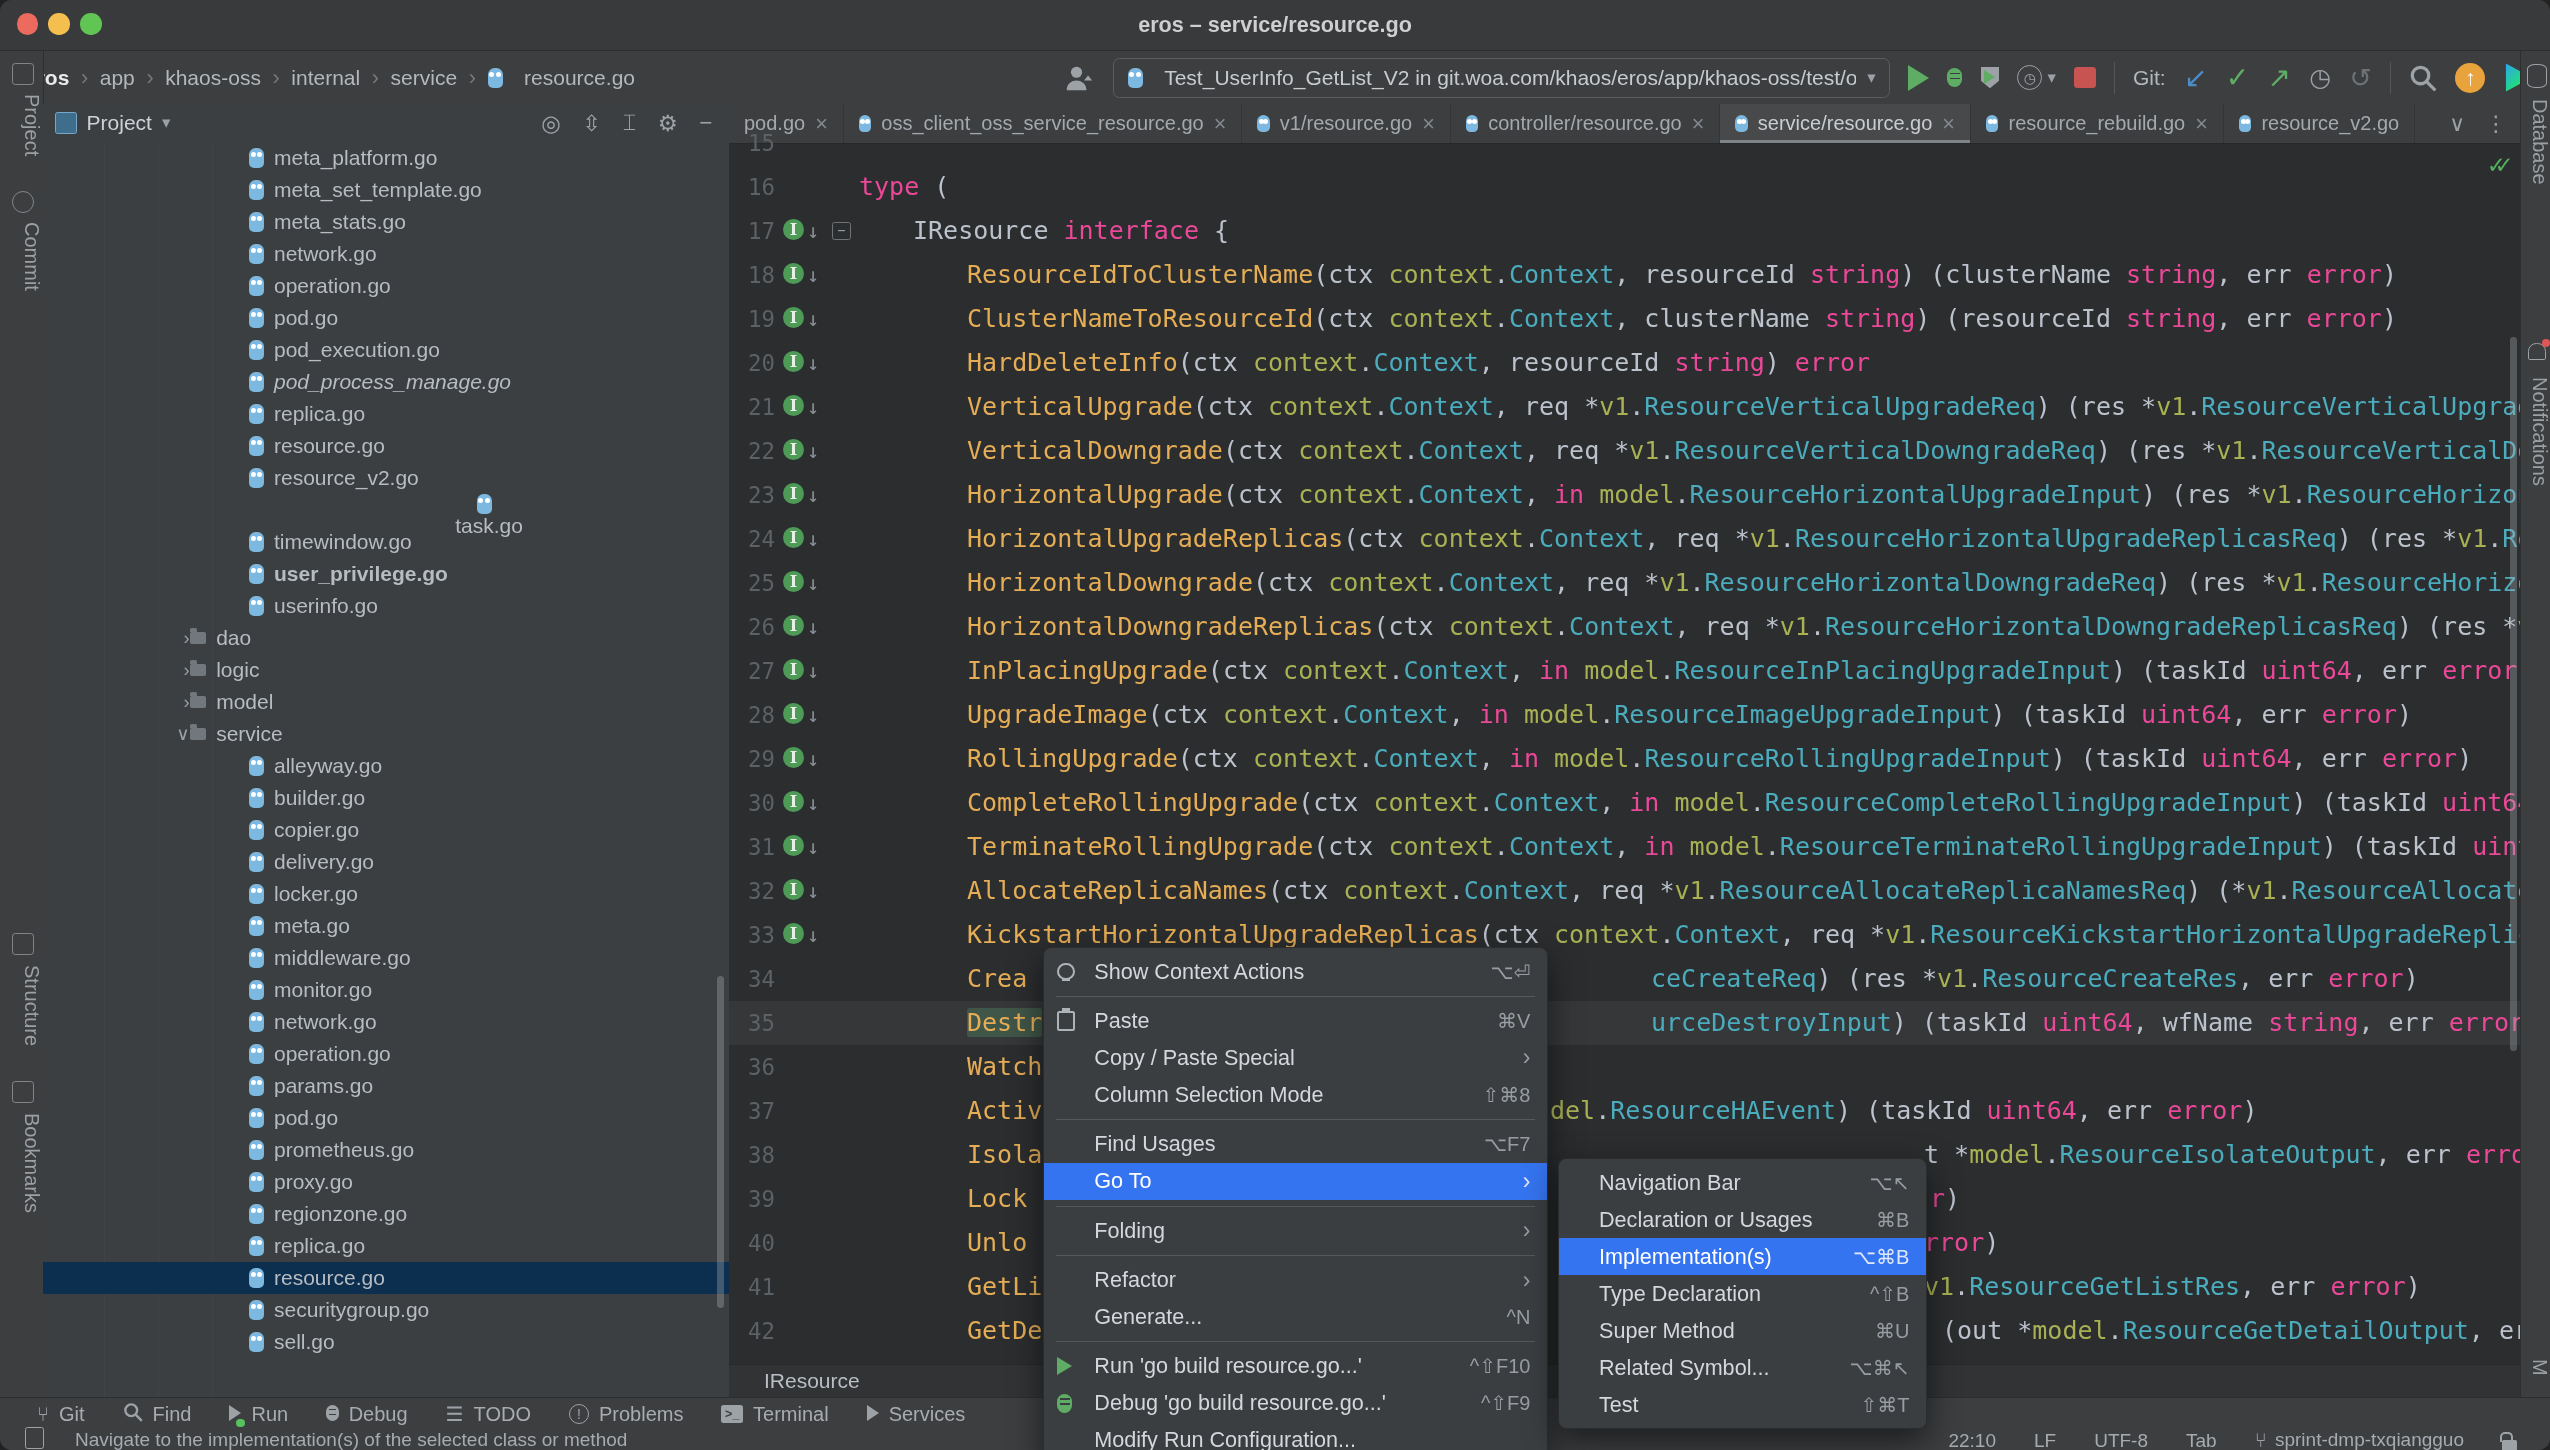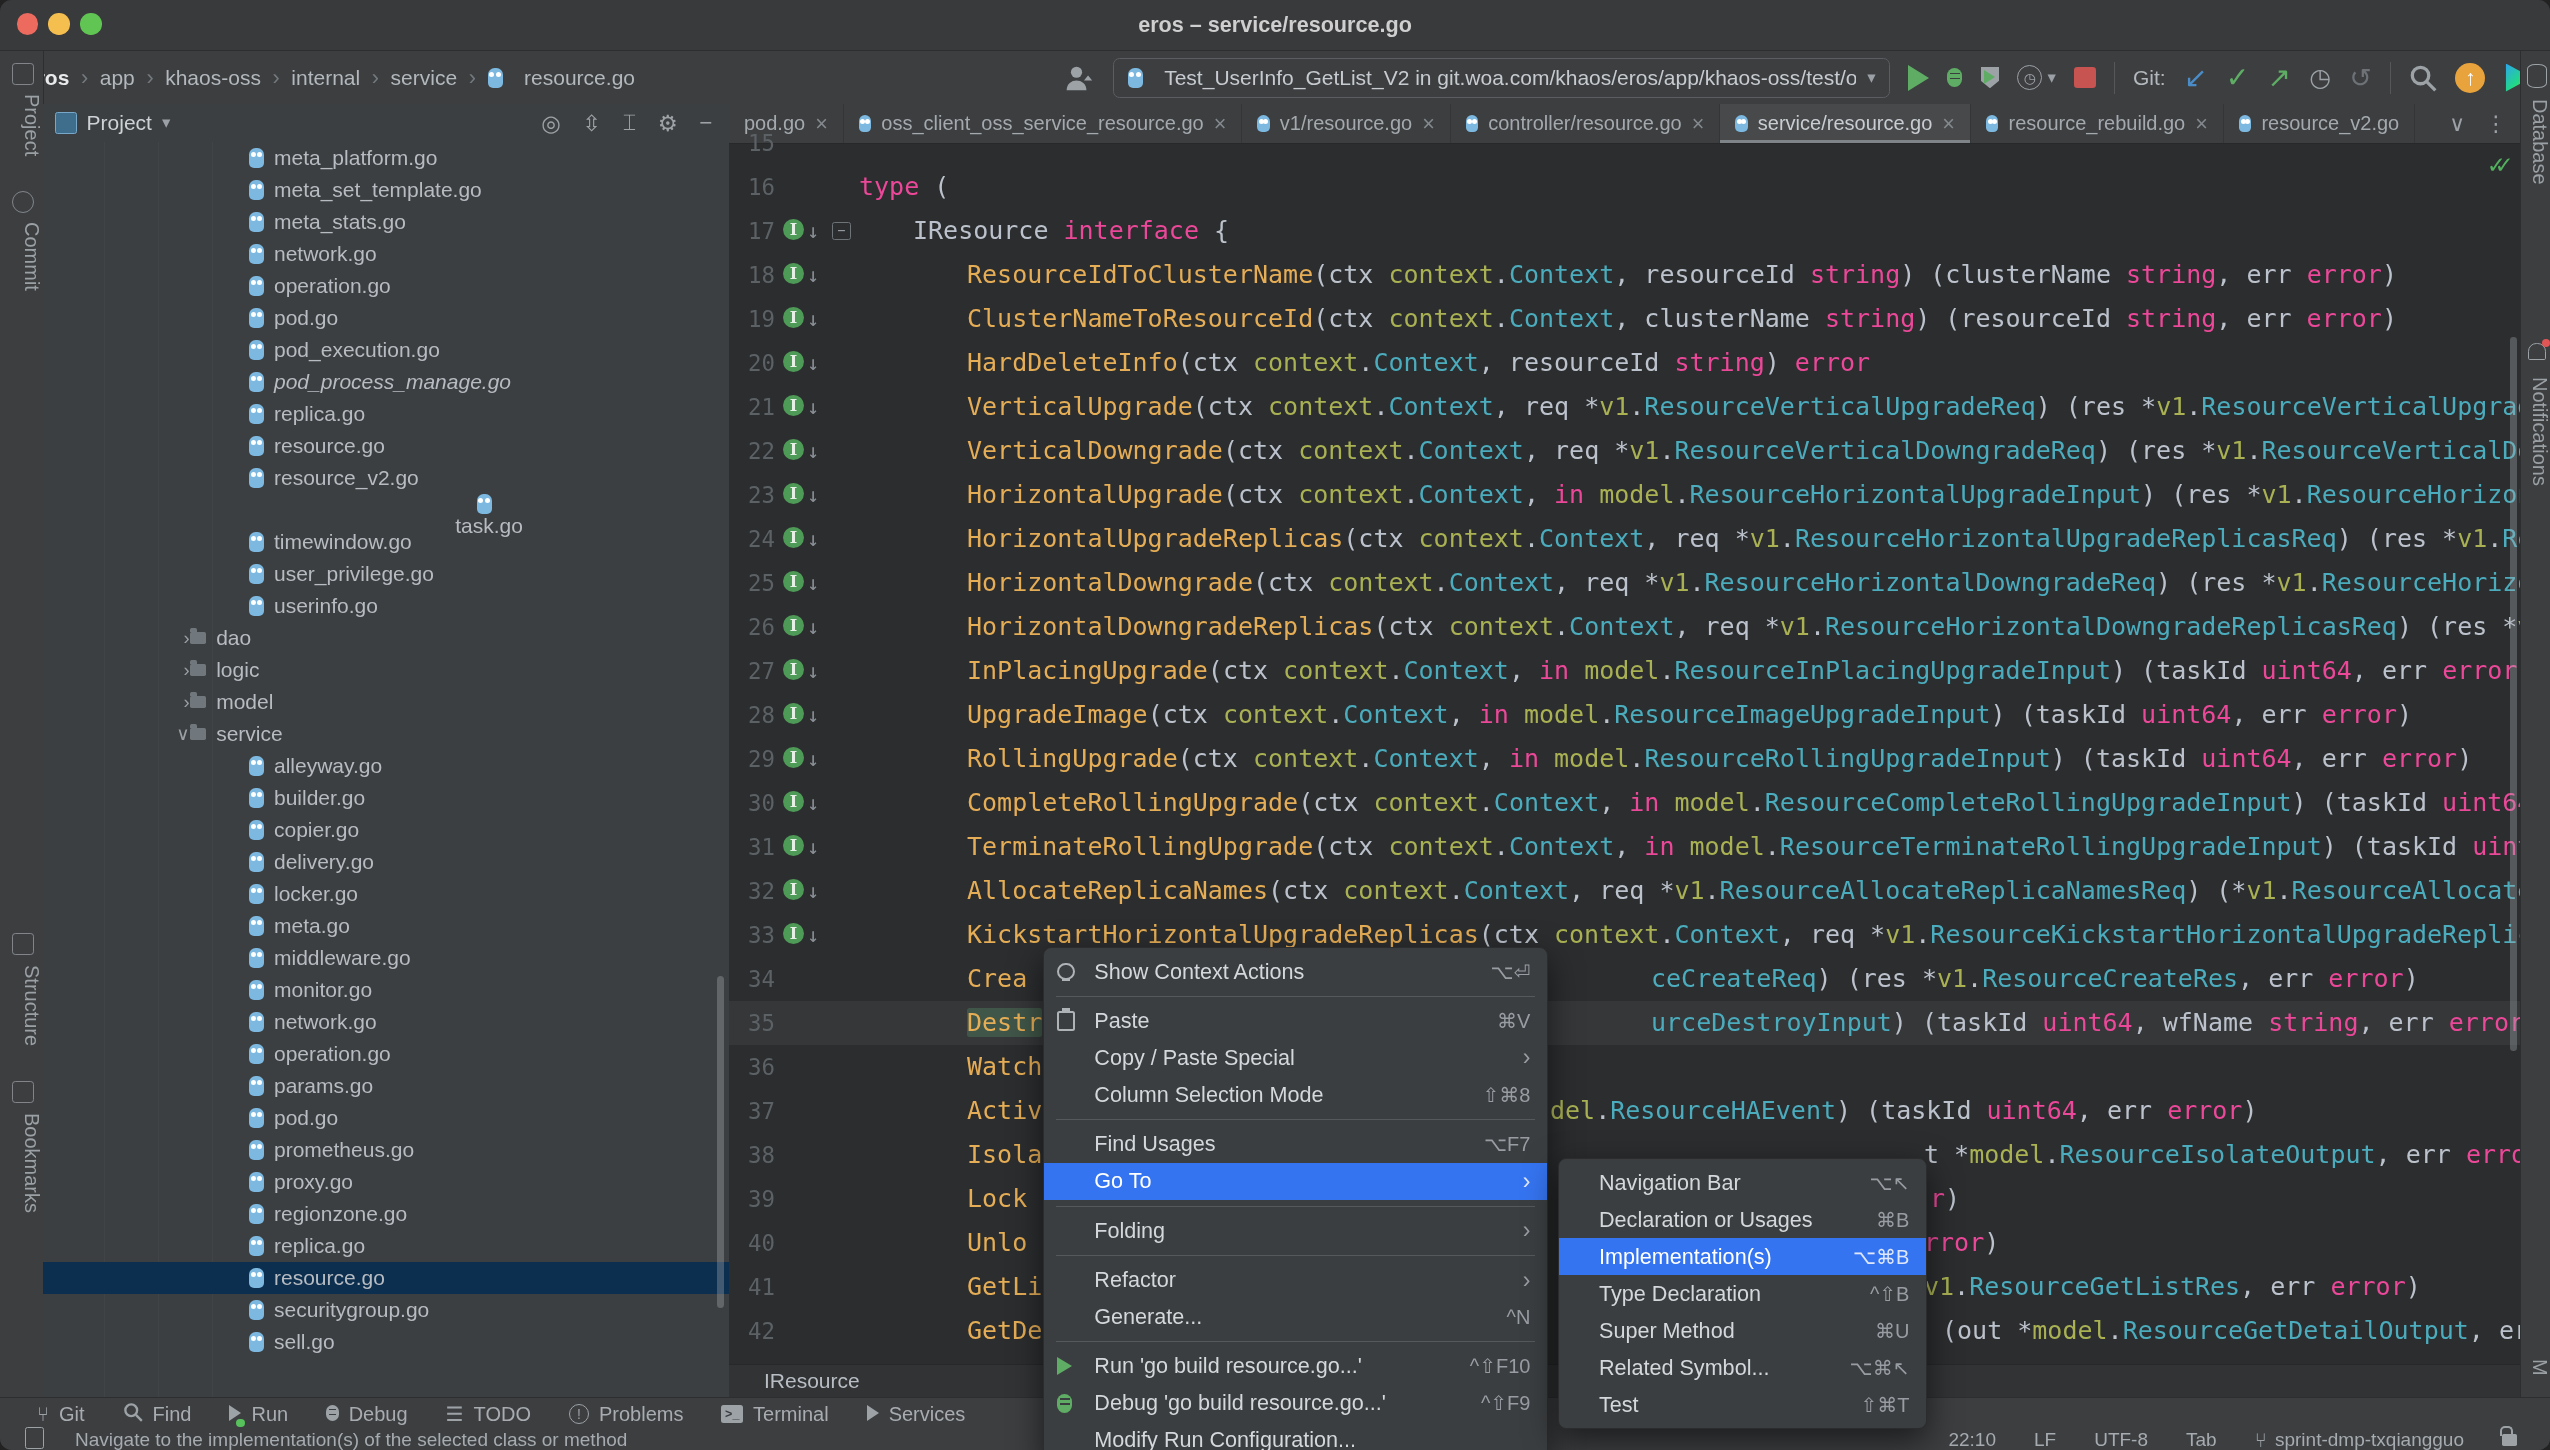--- a/index.html
+++ b/index.html
@@ -95,21 +95,21 @@
   .bt-ico{color:#9da2a7;font-size:20px;position:relative;}
   .run-dot:after{content:"";position:absolute;right:-3.3px;bottom:-1.7px;width:8.3px;height:8.3px;border-radius:50%;background:#57c25c;}
   .circle-ico{display:inline-flex;width:20px;height:20px;border:1.7px solid #9da2a7;border-radius:50%;align-items:center;justify-content:center;
               font-size:14px;color:#9da2a7;box-sizing:border-box;}
   .term-ico{display:inline-block;width:21.6px;height:18.3px;background:#9da2a7;border-radius:2.5px;color:#3c3e40;font-size:12.5px;font-weight:700;
             text-align:center;line-height:18.3px;}
   #status-bar{position:absolute;left:0;top:1430px;width:100%;height:20px;background:#3c3e40;display:flex;align-items:center;
               font-size:19px;color:#a6abb0;}
   #status-msg{margin-left:75px;}
   #status-win-ico{position:absolute;left:25px;top:-3.3px;width:16.6px;height:20px;border:1.7px solid #9da2a7;border-radius:2.5px;}
-  #status-right{margin-left:auto;display:flex;align-items:center;gap:38px;padding-right:33px;}
+  #status-right{margin-left:auto;display:flex;align-items:flex-end;gap:38px;padding-right:33px;}
   .lock-ico{display:inline-block;width:15px;height:11.6px;background:#9da2a7;border-radius:1.7px;position:relative;}
   .lock-ico:before{content:"";position:absolute;left:-1.7px;top:-8.3px;width:8.3px;height:8.3px;border:2.5px solid #9da2a7;border-bottom:none;
                    border-radius:5px 5px 0 0;}
   .branch-ico{font-size:20px;color:#9da2a7;}
   
   .popup{position:absolute;background:#3b3e40;border:0.8px solid #2a2c2e;border-radius:8.3px;
          box-shadow:0 11.6px 33px rgba(0,0,0,.55);padding:5px 0;z-index:50;}
   #context-menu{left:1043px;top:947px;width:503px;height:503px;overflow:hidden;border-bottom-left-radius:0;border-bottom-right-radius:0;}
   #go-to-submenu{left:1558px;top:1158px;width:367px;}
   .menu-item{height:37px;display:flex;align-items:center;padding:0 16.6px 0 13.3px;color:#d4d8dc;font-size:21.6px;}
@@ -269,21 +269,21 @@
           <span>resource_v2.go</span>
         </div>
         <div class="tree-row" style="padding-left: 206px; flex-direction: column;">
           <span class="gopher"></span>
           <span>task.go</span>
         </div>
         <div class="tree-row" style="padding-left: 206px;">
           <span class="gopher"></span>
           <span>timewindow.go</span>
         </div>
-        <div class="tree-row" style="padding-left: 206px;">
+        <div class="tree-row" style="padding-left: 206px; font-weight: bold;">
           <span class="gopher"></span>
           <span>user_privilege.go</span>
         </div>
         <div class="tree-row" style="padding-left: 206px;">
           <span class="gopher"></span>
           <span>userinfo.go</span>
         </div>
         <div class="tree-row" style="padding-left: 125px;">
           <span class="tree-chevron">›</span>
           <span class="folder-ico"></span>

